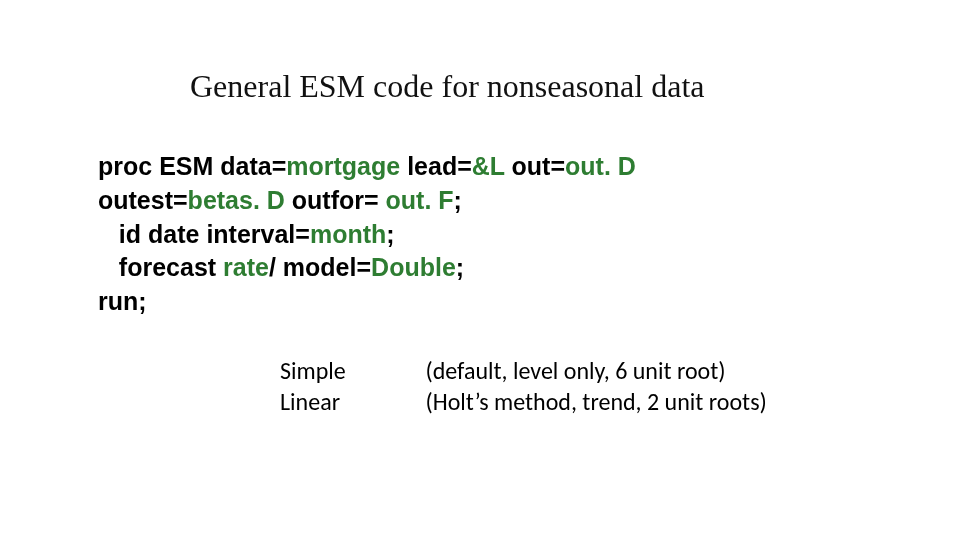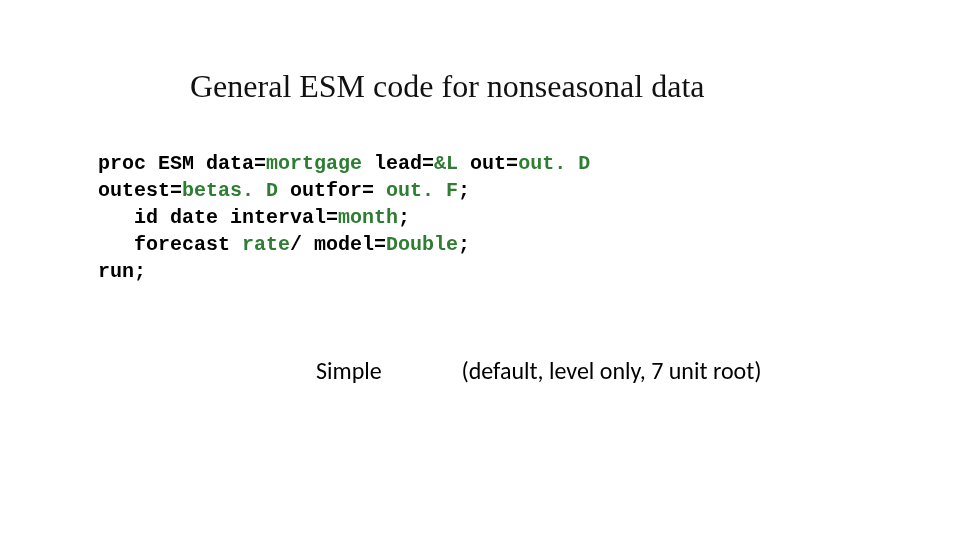--- a/index.html
+++ b/index.html
@@ -24,51 +24,55 @@
     font-family: Georgia, 'Times New Roman', serif;
     font-size: 32px;
     color: #111;
     font-weight: 400;
   }
   .code {
     position: absolute;
     top: 150px;
     left: 98px;
     right: 60px;
-    font-family: Liberation Mono, monospace;
-    font-size: 20px;
+    font-family: Liberation Sans, sans-serif;
+    font-size: 25px;
     font-weight: bold;
     line-height: 1.35;
     white-space: pre;
     color: #000;
   }
   .code .grn { color: #2e7d32; }
   .code .blk { color: #000; }
   .models {
     position: absolute;
     top: 355px;
     left: 280px;
     font-family: Calibri, Arial, sans-serif;
     font-size: 24px;
     line-height: 1.3;
   }
   .models .row { white-space: nowrap; }
-  .models .name { display: inline-block; width: 140px; margin-left: 36px; }
+  .models .name { display: inline-block; width: 140px; }
 </style>
 </head>
 <body>
 
 <div class="slide">
   <div class="title">General ESM code for nonseasonal data</div>
 
   <div class="code" id="code-block"><span class="blk">proc </span><span class="blk">ESM </span><span class="blk">data=</span><span class="grn">mortgage </span><span class="blk">lead=</span><span class="grn">&amp;L </span><span class="blk">out=</span><span class="grn">out. D</span>
 <span class="blk">outest=</span><span class="grn">betas. D </span><span class="blk">outfor= </span><span class="grn">out. F</span><span class="blk">;</span>
 <span class="blk">   </span><span class="blk">id </span><span class="blk">date </span><span class="blk">interval=</span><span class="grn">month</span><span class="blk">;</span>
 <span class="blk">   </span><span class="blk">forecast </span><span class="grn">rate</span><span class="blk">/ </span><span class="blk">model=</span><span class="grn">Double</span><span class="blk">;</span>
 <span class="blk">run</span><span class="blk">;</span></div>
 
   <div class="models">
     <div class="row">
       <span class="name">Simple</span>
-      <span>(default, level only, 7 unit root)</span>
+      <span>(default, level only, 6 unit root)</span>
+    </div>
+    <div class="row">
+      <span class="name">Linear</span>
+      <span>(Holt’s method, trend, 2 unit roots)</span>
     </div>
   </div>
 </div>
 
 </body></html>

